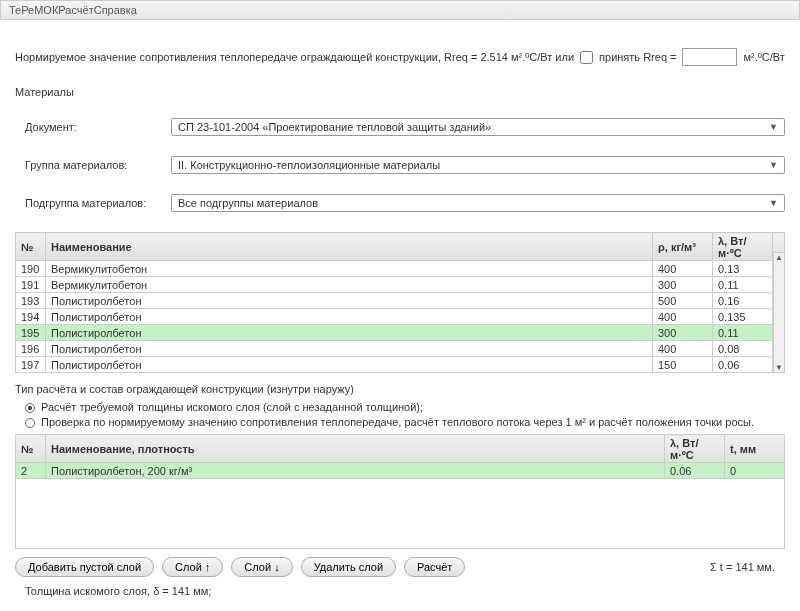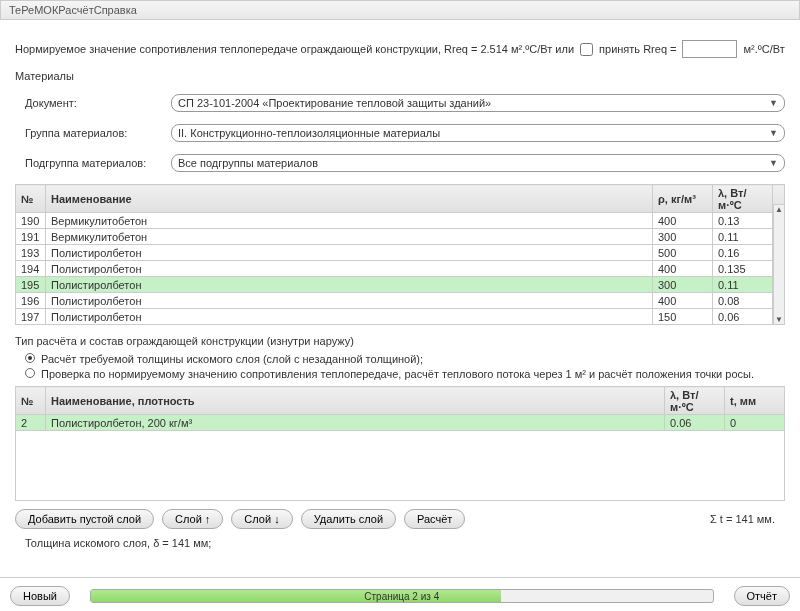--- a/index.html
+++ b/index.html
@@ -1,38 +1,38 @@
 <!DOCTYPE html>
 <html><head>
 <meta charset="utf-8">
 <style>
 *{box-sizing:border-box;margin:0;padding:0}
 body{font-family:Arial,sans-serif;font-size:11px;color:#333;background:#fff;width:800px}
 .menubar{background:linear-gradient(#f5f5f5,#e8e8e8);border:1px solid #ccc;padding:3px 8px;display:flex;}
 .menubar span{color:#555;cursor:pointer}
 .content{padding:8px 15px}
-.row{display:flex;align-items:center;margin:12px 0;gap:6px}
+.row{display:flex;align-items:center;margin:20px 0;gap:6px}
 .label-col{width:150px;padding-left:10px}
 input[type=text]{border:1px solid #999;padding:2px 4px;font-size:11px}
 .rreq-input{width:55px}
-.sel{flex:1;border:1px solid #999;border-radius:8px;padding:2px 6px;background:#fff;display:flex;justify-content:space-between;align-items:center;cursor:pointer}
+.sel{flex:1;border:1px solid #999;border-radius:2px;padding:2px 6px;background:#fff;display:flex;justify-content:space-between;align-items:center;cursor:pointer}
 .chev{font-size:9px;color:#555}
 h4{font-size:11px;font-weight:normal;margin:6px 0;color:#333}
 table{width:100%;border-collapse:collapse;font-size:11px}
 th,td{border:1px solid #ccc;padding:1.5px 5px;text-align:left}
 th{background:linear-gradient(#f0f0f0,#e0e0e0);font-weight:bold}
 .col-no{width:30px}
 .col-rho{width:60px}
 .col-l{width:60px}
 .col-t{width:60px}
 .col-sc{width:12px}
 .hl{background:#c6f0c6}
 .tbl-wrap{position:relative}
 .scroll-ind{position:absolute;right:0;top:0;bottom:0;width:12px;background:#f0f0f0;border:1px solid #ccc;display:flex;flex-direction:column;justify-content:space-between;align-items:center;font-size:8px;color:#555}
-.radio-row{display:flex;align-items:flex-start;gap:6px;padding-left:10px;margin:3px 0}
+.radio-row{display:flex;align-items:flex-end;gap:6px;padding-left:10px;margin:3px 0}
 .radio{width:10px;height:10px;border:1px solid #666;border-radius:50%;display:inline-flex;align-items:center;justify-content:center}
 .radio.on::after{content:"";width:4px;height:4px;background:#333;border-radius:50%}
 .btn{background:linear-gradient(#f8f8f8,#e0e0e0);border:1px solid #aaa;border-radius:10px;padding:3px 12px;font-size:11px;cursor:pointer}
 .btn-row{display:flex;justify-content:center;gap:8px;margin:8px 0;align-items:center}
 .sum-t{margin-left:auto;padding-right:10px}
 .footer{border-top:1px solid #ccc;padding:8px 10px;display:flex;align-items:center;justify-content:space-between;margin-top:20px}
 .progress{flex:1;margin:0 20px;height:14px;border:1px solid #aaa;border-radius:3px;background:#f0f0f0;position:relative;overflow:hidden}
 .progress-fill{position:absolute;left:0;top:0;bottom:0;width:66%;background:linear-gradient(#b0e890,#8fd868)}
 .progress-text{position:absolute;width:100%;text-align:center;font-size:10px;line-height:14px;color:#333}
 .spacer-table{height:70px}

